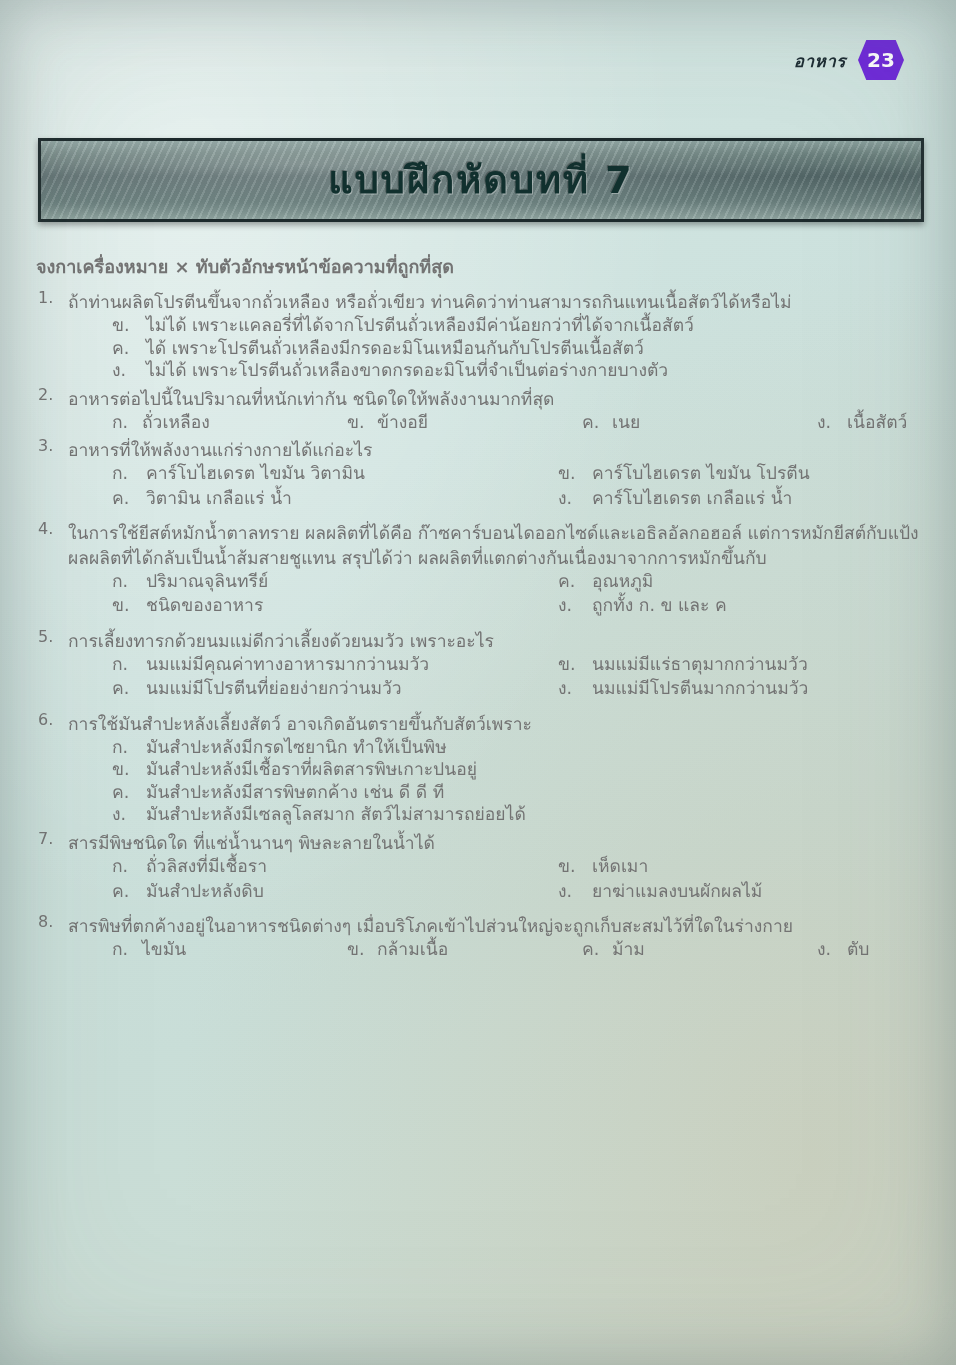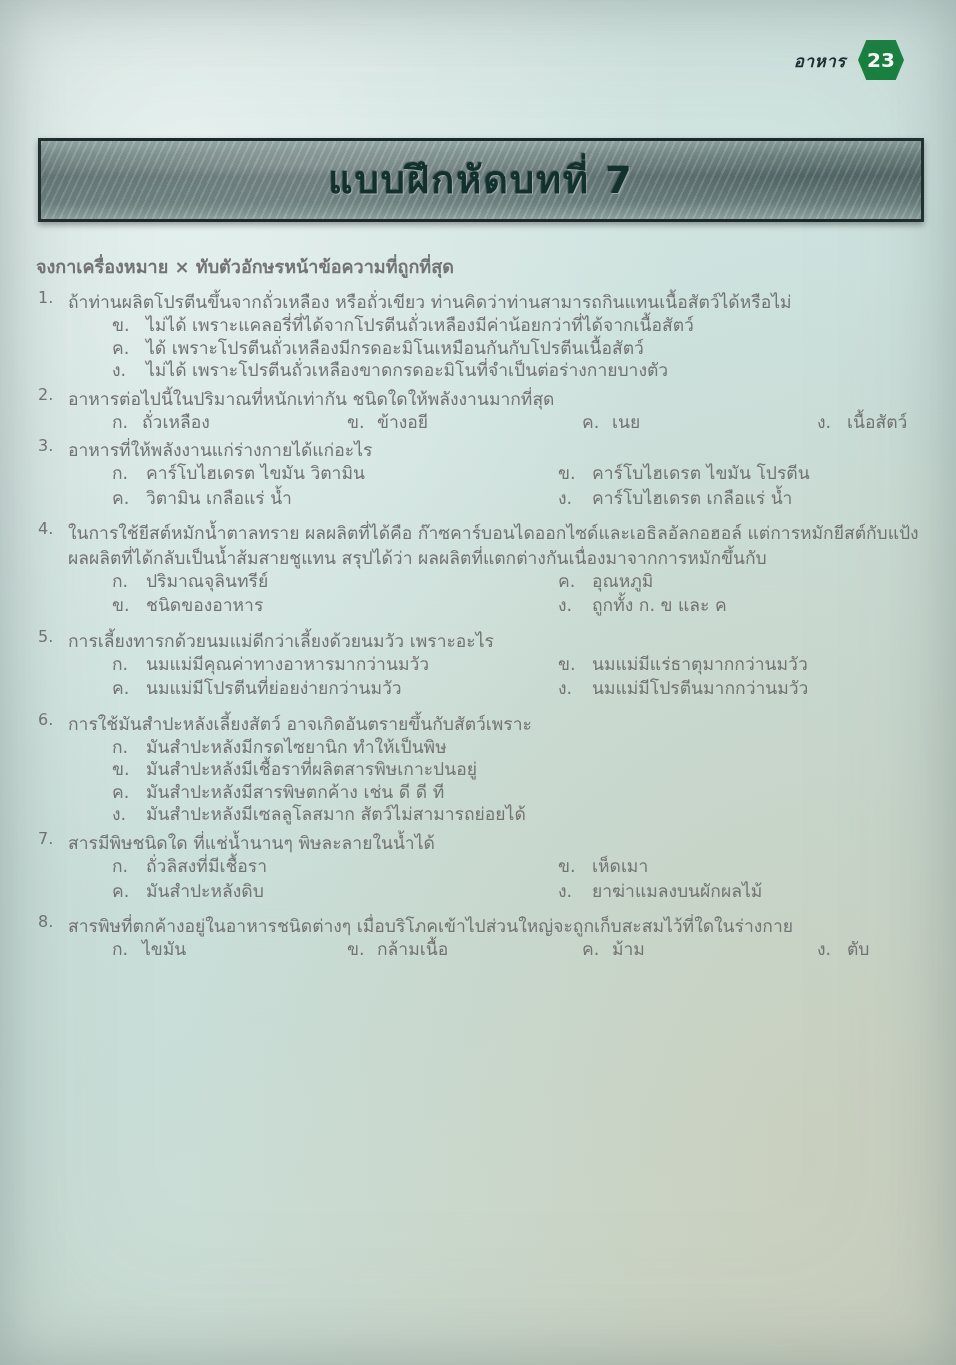--- a/index.html
+++ b/index.html
@@ -52,21 +52,21 @@
   .header-label {
     font-size: 17px;
     font-style: italic;
     font-weight: bold;
     letter-spacing: 0.5px;
     color: #1b2b32;
   }
   .page-badge {
     width: 46px;
     height: 40px;
-    background: #15803d;
+    background: #6d28d9;
     color: #ffffff;
     font-size: 20px;
     font-weight: bold;
     display: flex;
     align-items: center;
     justify-content: center;
     clip-path: polygon(18% 0%, 82% 0%, 100% 50%, 82% 100%, 18% 100%, 0% 50%);
   }
 
   

